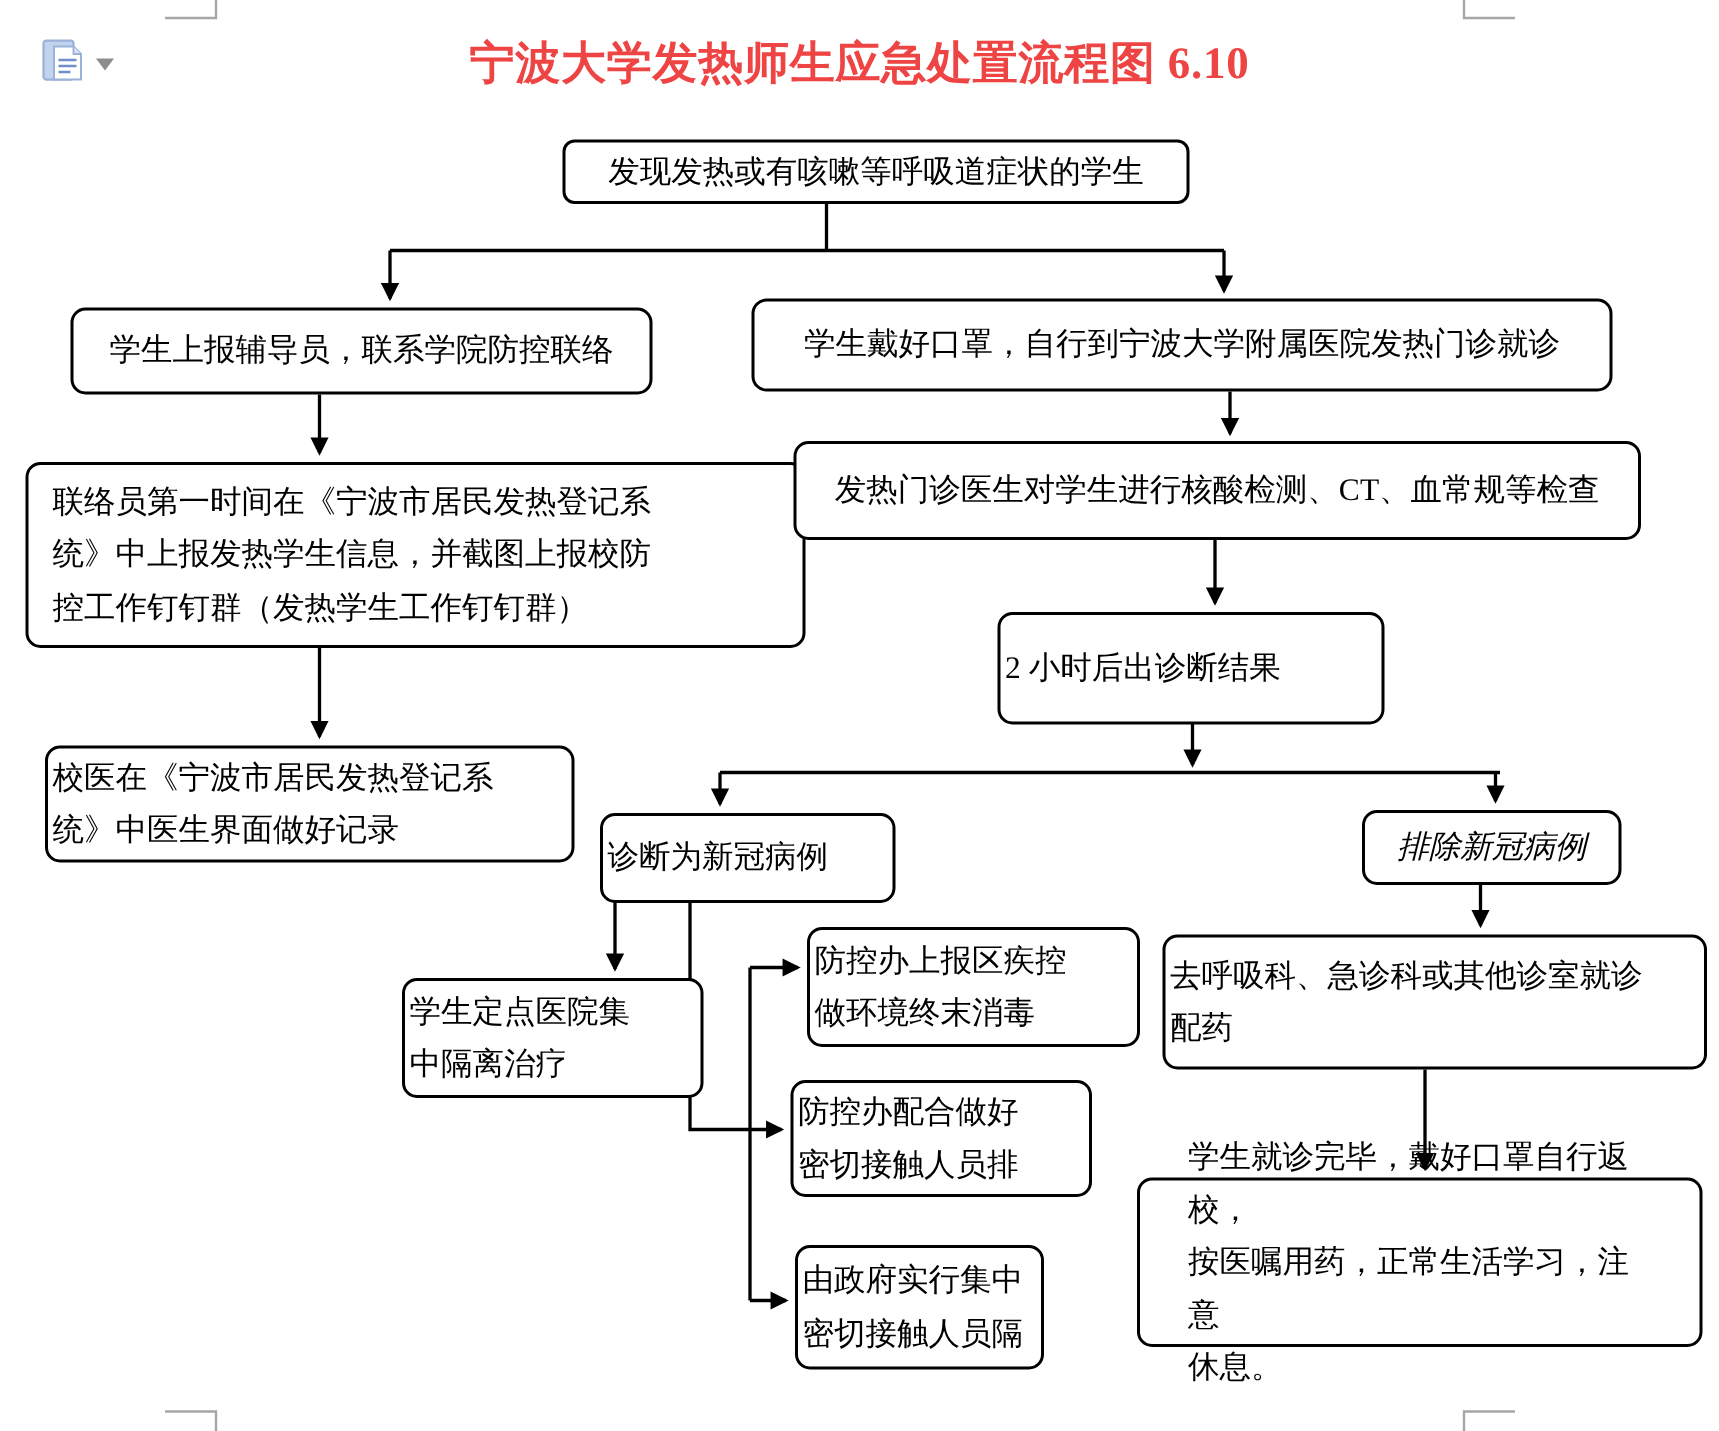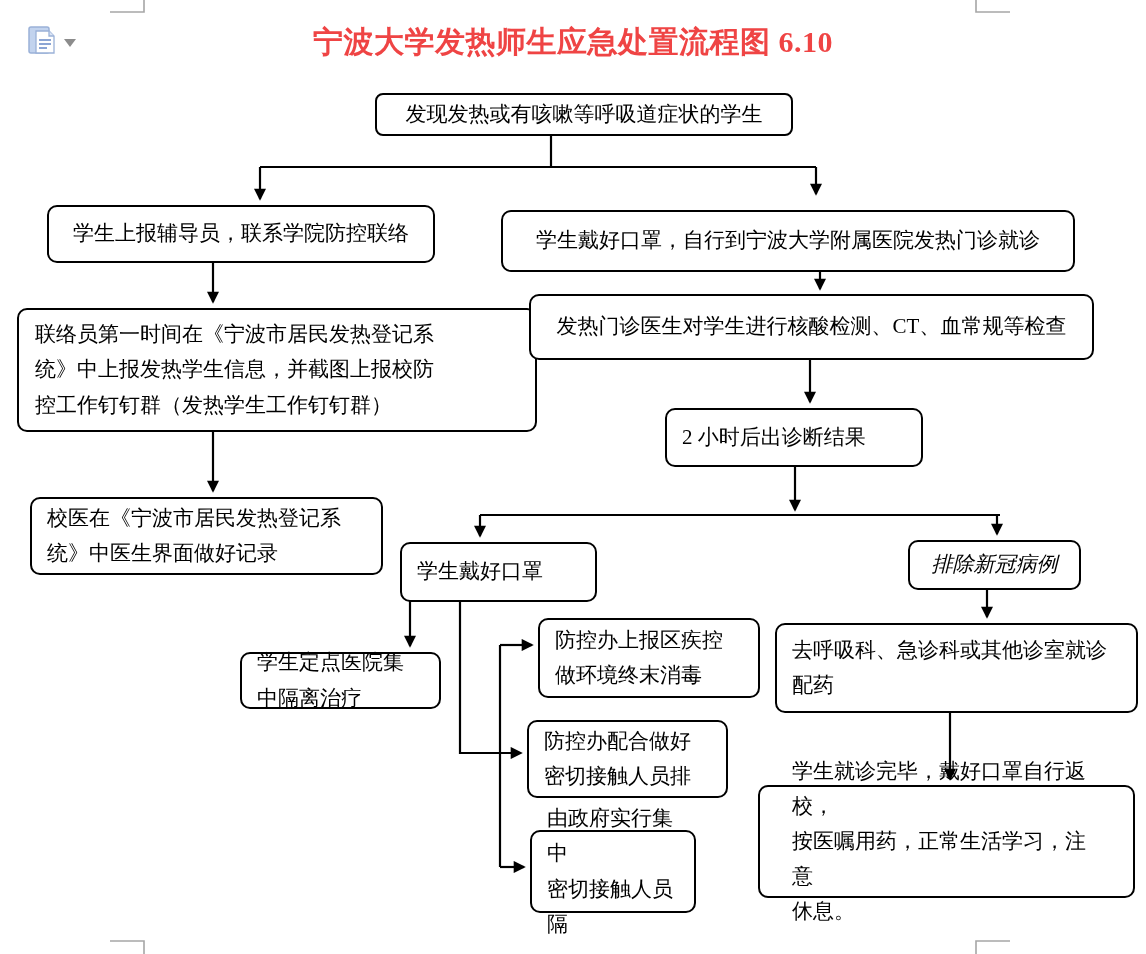--- a/index.html
+++ b/index.html
@@ -10,21 +10,21 @@
   #connectors{position:absolute;left:0;top:0;z-index:1;}
   .title{
     position:absolute;left:0;top:22px;width:1146px;text-align:center;
     font-size:30px;font-weight:bold;color:#ef4444;letter-spacing:0.5px;z-index:2;
   }
   .node{
     position:absolute;box-sizing:border-box;background:#fff;
     border:2.5px solid #000;border-radius:10px;color:#000;
     display:flex;align-items:center;z-index:2;
     font-size:21px;line-height:1.67;white-space:pre-line;
-    padding:6px 15px;text-align:left;
+    padding:6px 3px;text-align:left;
   }
   .node.center{justify-content:center;text-align:center;}
   
   .paste-btn{position:absolute;left:28px;top:26px;width:52px;height:34px;z-index:3;cursor:pointer;}
   .paste-icon{position:absolute;left:0;top:0;width:27px;height:30px;}
   .dropdown{position:absolute;left:36px;top:13px;width:0;height:0;
     border-left:6px solid transparent;border-right:6px solid transparent;
     border-top:8px solid #8c8c8c;}
   .cropmarks{position:absolute;left:0;top:0;z-index:0;}
 </style>
@@ -80,38 +80,38 @@
       <path d="M500,645 H532" marker-end="url(#arr)"></path>
       <path d="M500,867 H524" marker-end="url(#arr)"></path>
       <path d="M950,713 V779" marker-end="url(#arr)"></path>
     </g>
   </svg>
 
   <div class="node center" style="left:375px;top:93px;width:418px;height:43px;border-radius:8px;">发现发热或有咳嗽等呼吸道症状的学生</div>
 
   <div class="node center" style="left:47px;top:205px;width:388px;height:58px;">学生上报辅导员，联系学院防控联络</div>
 
-  <div class="node center" style="left:501px;top:199px;width:574px;height:62px;margin-top:11px;">学生戴好口罩，自行到宁波大学附属医院发热门诊就诊</div>
+  <div class="node center" style="left:501px;top:199px;width:574px;height:62px;">学生戴好口罩，自行到宁波大学附属医院发热门诊就诊</div>
 
   <div class="node" style="left:17px;top:308px;width:520px;height:124px;padding:8px 16px;">联络员第一时间在《宁波市居民发热登记系
 统》中上报发热学生信息，并截图上报校防
 控工作钉钉群（发热学生工作钉钉群）</div>
 
   <div class="node center" style="left:529px;top:294px;width:565px;height:66px;">发热门诊医生对学生进行核酸检测、CT、血常规等检查</div>
 
-  <div class="node" style="left:665px;top:408px;width:258px;height:59px;">2 小时后出诊断结果</div>
+  <div class="node" style="left:665px;top:408px;width:258px;height:75px;">2 小时后出诊断结果</div>
 
   <div class="node" style="left:30px;top:497px;width:353px;height:78px;">校医在《宁波市居民发热登记系
 统》中医生界面做好记录</div>
 
-  <div class="node" style="left:400px;top:542px;width:197px;height:60px;">学生戴好口罩</div>
+  <div class="node" style="left:400px;top:542px;width:197px;height:60px;">诊断为新冠病例</div>
 
   <div class="node center" style="left:908px;top:540px;width:173px;height:50px;font-style:italic;">排除新冠病例</div>
 
-  <div class="node" style="left:240px;top:652px;width:201px;height:57px;">学生定点医院集
+  <div class="node" style="left:268px;top:652px;width:201px;height:80px;">学生定点医院集
 中隔离治疗</div>
 
   <div class="node" style="left:538px;top:618px;width:222px;height:80px;">防控办上报区疾控
 做环境终末消毒</div>
 
   <div class="node" style="left:775px;top:623px;width:363px;height:90px;">去呼吸科、急诊科或其他诊室就诊
 配药</div>
 
   <div class="node" style="left:527px;top:720px;width:201px;height:78px;">防控办配合做好
 密切接触人员排</div>

